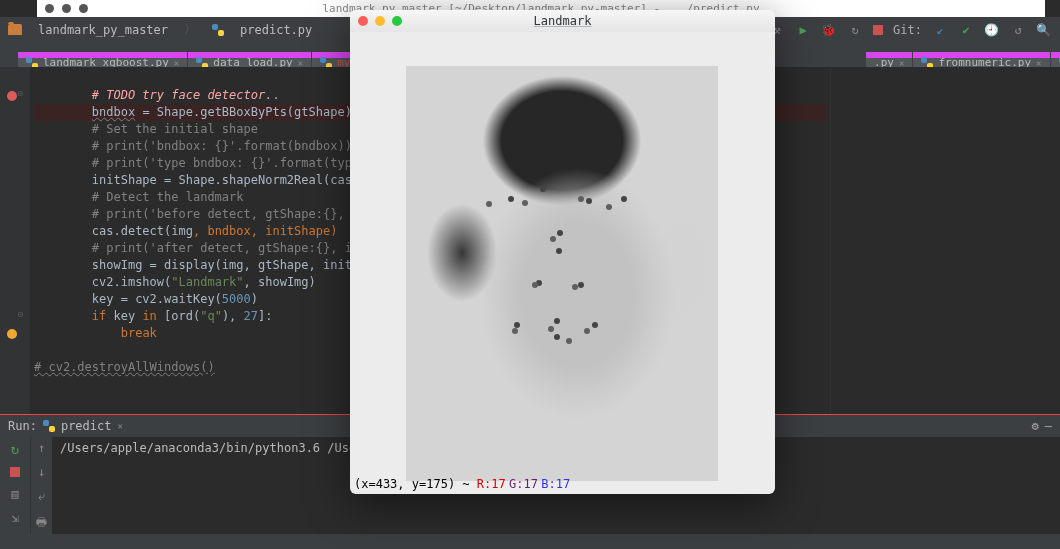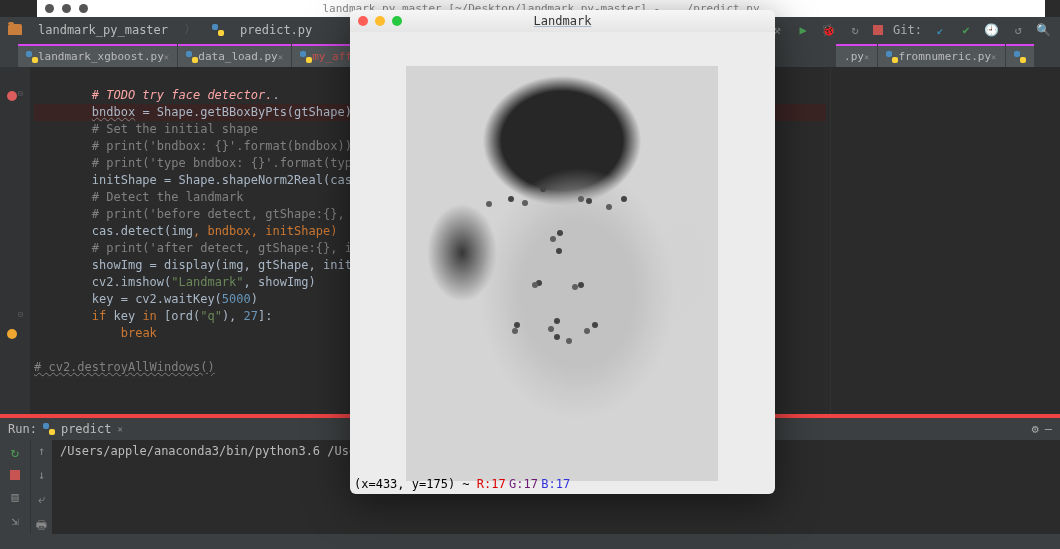--- a/index.html
+++ b/index.html
@@ -24,41 +24,41 @@
   .right-tools { margin-left:auto; display:flex; align-items:center; gap:10px; font-size:12px;}
   .rt-btn { width:16px; height:16px; display:flex; align-items:center; justify-content:center; color:#8a8a8a;}
   .rt-run { color:#499c54; }
   .rt-stop { color:#c75450; width:10px;height:10px;background:#c75450;}
   .rt-git { color:#aaa; }
   .check { color:#499c54;}
   .arrow-blue{color:#3592c4;}
   .search{color:#aaa;}
 
   .editor-tabs { position:absolute; top:42px; left:0; right:0; height:25px; background:#3c3f41; display:flex; align-items:flex-end; padding-left:18px; gap:1px; overflow:hidden;}
-  .etab { height:23px; background:#515658; display:flex; align-items:center; padding:0 8px; color:#bbb; font-size:11px; border-top:2px solid #d946ef;}
+  .etab { height:15px; background:#515658; display:flex; align-items:center; padding:0 8px; gap:5px; color:#bbb; font-size:11px; border-top:6px solid #d946ef;}
   .etab .close{color:#888;font-size:9px;}
 
   .editor { position:absolute; top:67px; left:0; bottom:135px; right:0; display:flex; }
   .gutter-lines { width:20px; background:#313335; color:#606366; text-align:right; padding:3px 2px 0 0; font-size:11px; line-height:17px;}
   .gutter-icons { width:30px; background:#313335; position:relative;}
   .bp { position:absolute; left:7px; width:10px; height:10px; border-radius:50%; background:#db5c5c; top:24px;}
   .bulb { position:absolute; left:7px; width:10px; height:10px; border-radius:50%; background:#f0a732; top:262px;}
   .fold { position:absolute; left:18px; color:#606366; font-size:8px;}
   .code { flex:1; background:#2b2b2b; padding:3px 4px 0; font-size:12px; line-height:17px; white-space:pre; overflow:hidden;}
   .hl-line { background:#3a2323; display:inline-block; width:100%;}
   .c-comment { color:#808080; }
   .c-todo { color:#fca5a5; font-style:italic;}
   .c-kw { color:#cc7832; }
   .c-id { color:#a9b7c6; }
   .c-str { color:#6a8759; }
   .c-num { color:#6897bb; }
   .under { text-decoration: underline wavy #808080; text-decoration-thickness:1px;}
   .right-strip{ width:230px; background:#2b2b2b; border-left:1px solid #323232;}
 
-  .run-panel { position:absolute; left:0; right:0; bottom:15px; height:120px; background:#2b2b2b; border-top:4px solid #ef4444;}
+  .run-panel { position:absolute; left:0; right:0; bottom:15px; height:120px; background:#2b2b2b; border-top:1px solid #ef4444;}
   .run-tabbar { height:22px; background:#3c3f41; display:flex; align-items:center; padding:0 8px; gap:6px; color:#bbb;}
   .run-tabbar .spacer{flex:1;}
   .gear{color:#aaa;}
   .run-body { display:flex; height:98px;}
   .run-side { width:30px; background:#3c3f41; display:flex; flex-direction:column; align-items:center; padding-top:4px; gap:10px;}
   .run-side2 { width:22px; background:#3c3f41; display:flex; flex-direction:column; align-items:center; padding-top:4px; gap:10px; border-left:1px solid #313335;}
   .rs-run{color:#4e9a57;font-size:14px;}
   .rs-stop{width:10px;height:10px;background:#c75450;}
   .console { flex:1; padding:4px 8px; color:#bbb; font-size:12px;}
 

